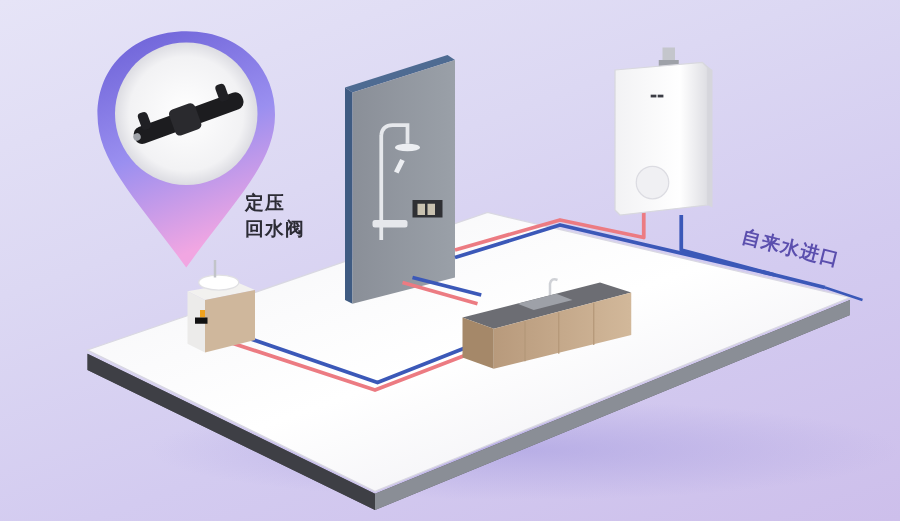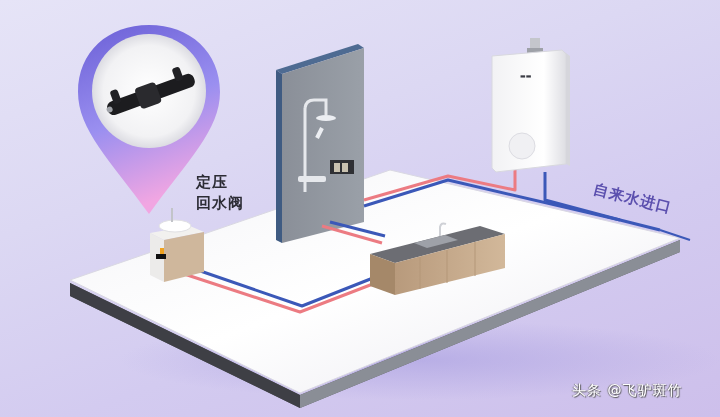--- a/index.html
+++ b/index.html
@@ -9,21 +9,21 @@
     }
     .stage {
       position: relative; width: 720px; height: 417px; overflow: hidden;
       background: linear-gradient(160deg, #e6e4f7 0%, #dcd8f3 35%, #d3cbf0 65%, #cdbfeb 100%);
     }
     .stage svg.scene { position: absolute; left: 0; top: 0; }
     .label {
       position: absolute; font-weight: bold; letter-spacing: 1px; white-space: nowrap;
     }
     .label-valve {
-      left: 196px; top: 172px; font-size: 15px; line-height: 21px; color: #2c2c35;
+      left: 196px; top: 152px; font-size: 15px; line-height: 21px; color: #2c2c35;
     }
     .label-valve div { display: block; }
     .label-inlet {
       left: 596px; top: 180px; font-size: 15px; color: #5b4fae;
       transform: rotate(14deg); transform-origin: left top;
     }
     .watermark {
       position: absolute; left: 572px; top: 382px; font-size: 14px; color: #ffffff;
       text-shadow: 1px 1px 1px #555, -1px 0 1px #777; letter-spacing: 1px; white-space: nowrap;
     }
@@ -150,14 +150,13 @@
     </g>
   </svg>
 
   <div class="label label-valve">
     <div>定压</div>
     <div>回水阀</div>
   </div>
 
   <div class="label label-inlet">自来水进口</div>
 
-  <div class="watermark">头条 @飞驴斑竹</div>
 </div>
 
 </body></html>

